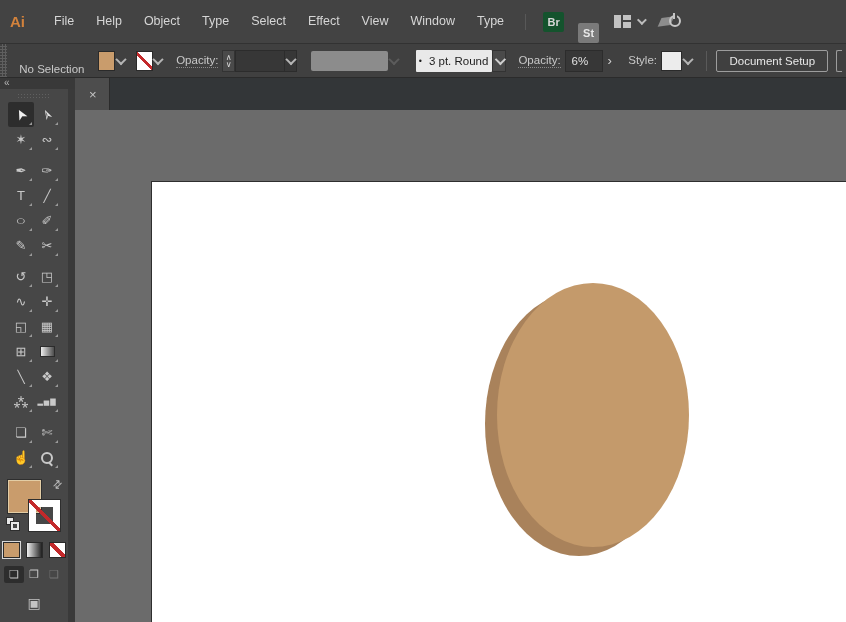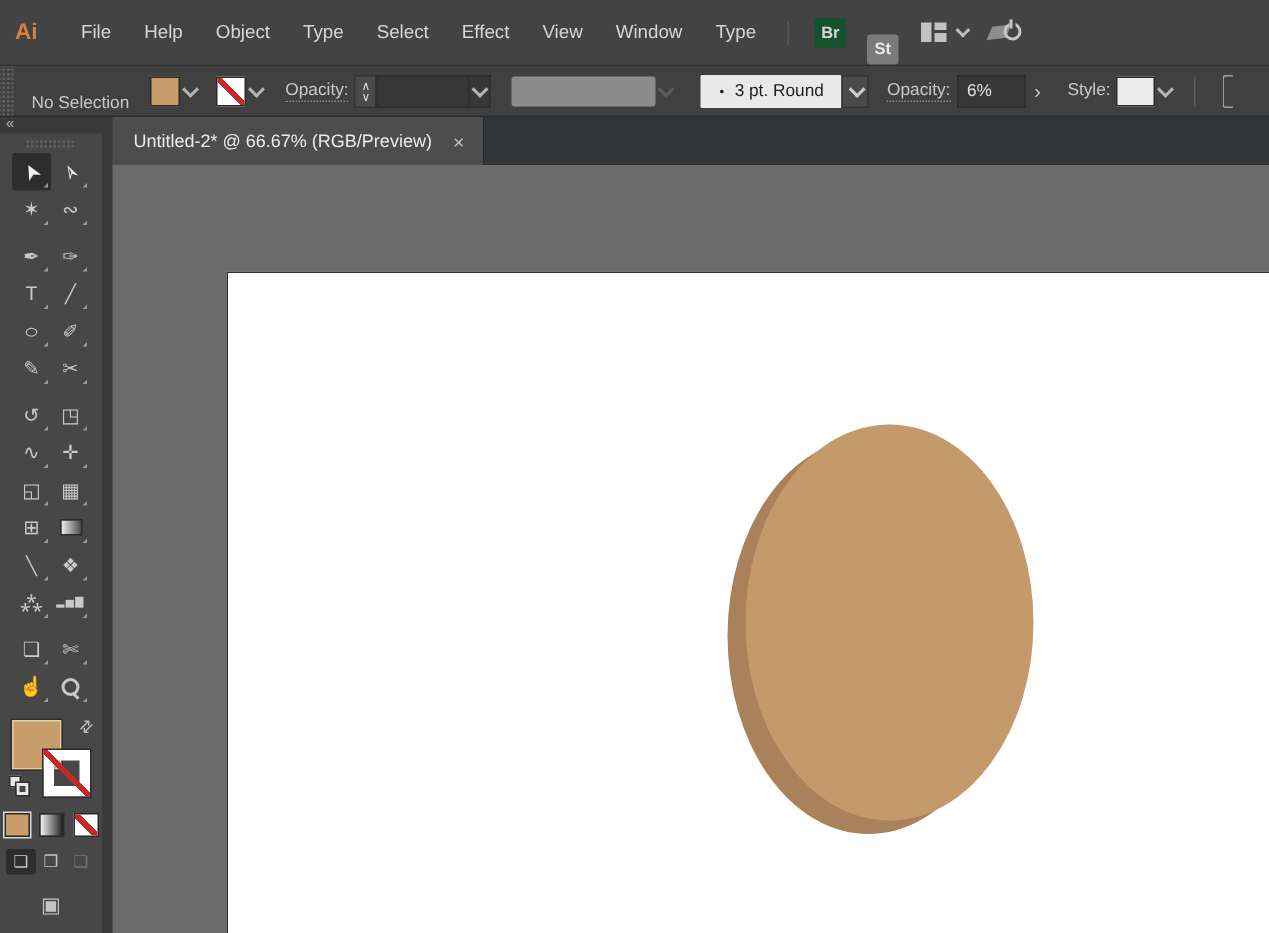--- a/index.html
+++ b/index.html
@@ -162,20 +162,21 @@
       <span data-name="brush-name">3 pt. Round</span>
     </span>
     <span class="chev-box" data-name="brush-chevron-icon"></span>
     <span class="ctrl-label" data-name="opacity-label">Opacity:</span>
     <span class="dark-field opacity-field" data-name="opacity-field">6%</span>
     <span class="expander" data-name="opacity-expander-icon">›</span>
     <span class="ctrl-label" style="border-bottom:none" data-name="style-label">Style:</span>
     <span class="style-swatch" data-name="style-swatch"></span>
     <span class="dd-chev" data-name="style-chevron-icon"></span>
     <span class="bar-sep" data-name="control-bar-separator"></span>
+    <span class="btn-outline" data-name="document-setup-button">Document Setup</span>
     <span class="edge-btn" data-name="preferences-button-clipped"></span>
   </div>
 
   <div class="main">
 
     <div class="toolbar" data-name="tools-panel">
       <div class="tb-collapse" data-name="collapse-panel-button">«</div>
       <div class="tb-panel">
         <div class="tb-grip" data-name="tools-panel-grip"></div>
         <div class="tools" data-name="tools-grid">
@@ -287,21 +288,20 @@
           <span class="mode-btn disabled" data-name="draw-inside-button">❑</span>
         </div>
 
         <div class="screen-mode" data-name="change-screen-mode-button">▣</div>
       </div>
     </div>
 
     <div class="content">
       <div class="tab-bar" data-name="document-tab-bar">
         <div class="doc-tab" data-name="document-tab">
-          <span data-name="document-tab-title">Untitled-2* @ 66.67% (RGB/Preview)</span>
           <span class="close" data-name="close-tab-icon">×</span>
         </div>
       </div>
 
       <div class="canvas" data-name="canvas">
         <div class="artboard" data-name="artboard">
           <svg width="695" height="456" viewBox="0 0 695 456" data-name="artwork">
             <ellipse data-name="shadow-ellipse" cx="427" cy="242" rx="94" ry="132" fill="#a9825b"></ellipse>
             <ellipse data-name="main-ellipse" cx="441" cy="233" rx="96" ry="132" fill="#c49a6b"></ellipse>
           </svg>

